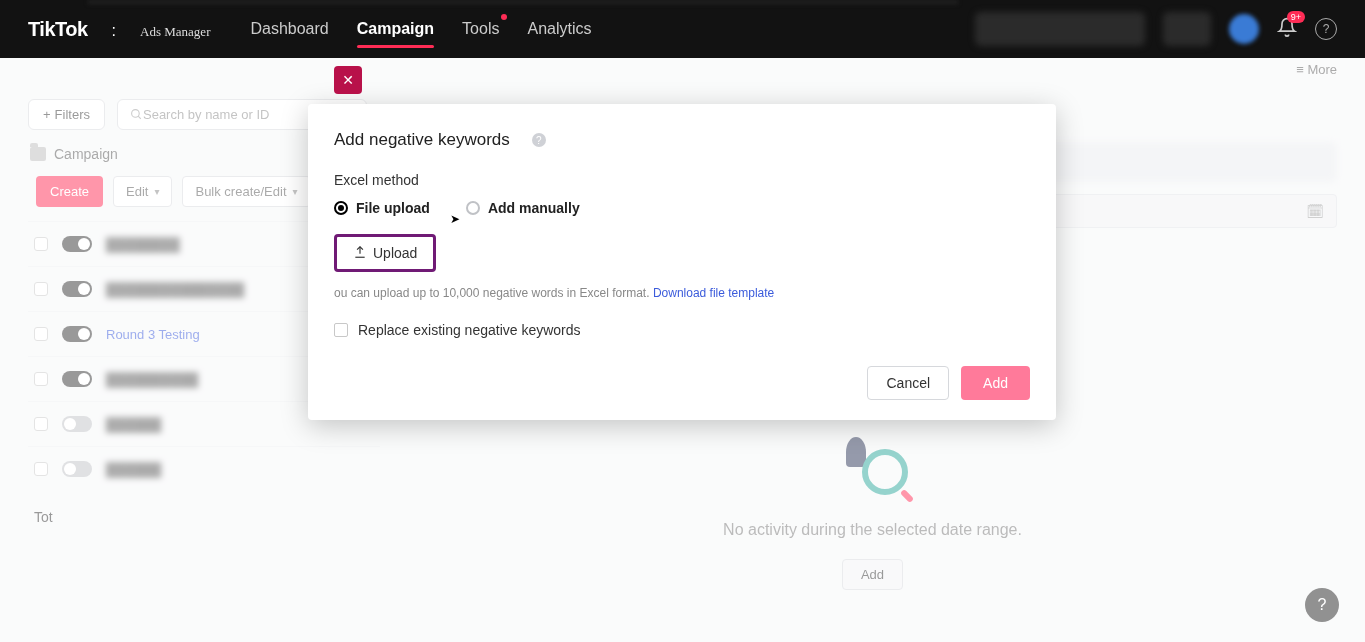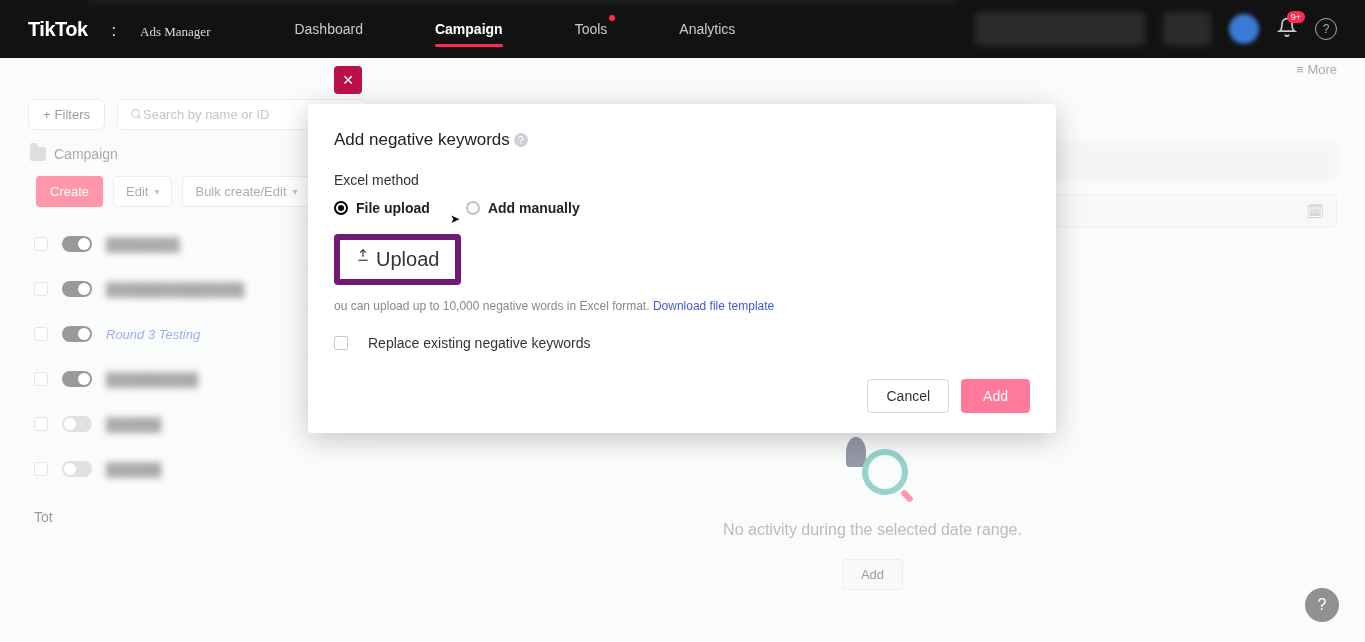--- a/index.html
+++ b/index.html
@@ -4,21 +4,21 @@
 <style>
   * { box-sizing: border-box; margin: 0; padding: 0; font-family: -apple-system, BlinkMacSystemFont, "Segoe UI", Arial, sans-serif; }
   body { width: 1365px; height: 642px; background: #f5f6f7; overflow: hidden; position: relative; }
 
   
   .header { height: 58px; background: #121212; display: flex; align-items: center; padding: 0 28px; color: #fff; position: relative; }
   .logo { display: flex; align-items: baseline; gap: 24px; }
   .logo-main { font-weight: 900; font-size: 20px; letter-spacing: -0.5px; }
   .logo-sub { font-size: 13px; color: #ddd; font-family: Liberation Serif, serif; }
   .nav { display: flex; gap: 28px; margin-left: 40px; }
-  .nav-item { font-size: 14px; color: #ccc; cursor: pointer; position: relative; padding: 20px 0; margin-left: 44px; }
+  .nav-item { font-size: 16px; color: #ccc; cursor: pointer; position: relative; padding: 20px 0; }
   .nav-item.active { color: #fff; font-weight: 600;}
   .nav-item.active::after { content:""; position:absolute; left:0; right:0; bottom:10px; height:3px; background:#fe2c55; border-radius:2px;}
   .nav-dot { position:absolute; top:14px; right:-8px; width:6px; height:6px; background:#fe2c55; border-radius:50%; }
   .header-right { margin-left:auto; display:flex; align-items:center; gap:18px;}
   .blur-pill { width:170px; height:34px; background:#2b2b2b; border-radius:6px; filter: blur(3px);}
   .blur-pill.s { width:48px;}
   .avatar-h { width:30px;height:30px;border-radius:50%; background:#3a7bd5; filter: blur(2px);}
   .bell { position:relative; color:#ccc; font-size:20px;}
   .bell-badge { position:absolute; top:-6px; right:-8px; background:#fe2c55; color:#fff; font-size:9px; padding:1px 4px; border-radius:8px;}
   .help { width:22px;height:22px;border:1.5px solid #aaa; border-radius:50%; color:#aaa; font-size:12px; display:flex; align-items:center;justify-content:center;}
@@ -43,21 +43,21 @@
   .btn-create { background:#fe2c55; color:#fff; border:none; border-radius:4px; padding:8px 14px; font-size:13px;}
   .btn-edit, .btn-bulk { border:1px solid #d6d8dc; background:#fff; border-radius:4px; padding:7px 12px; font-size:13px; color:#555; display:flex; align-items:center; gap:6px;}
   .chev { font-size:10px; color:#888;}
 
   .list-row { display:flex; align-items:center; gap:14px; padding:14px 6px; border-top:1px solid #eceef0;}
   .cb { width:14px;height:14px;border:1px solid #c8c8c8; border-radius:3px; background:#fff;}
   .toggle { width:30px;height:16px;border-radius:10px; background:#333; position:relative;}
   .toggle::after{content:"";position:absolute;right:2px;top:2px;width:12px;height:12px;background:#fff;border-radius:50%;}
   .toggle.off{background:#c0c2c6;}
   .toggle.off::after{left:2px; right:auto;}
-  .row-label { font-size:13px; color:#555; filter: blur(3px); font-style: italic;}
+  .row-label { font-size:13px; color:#555; filter: blur(3px);}
   .row-label.clear { filter:none; color:#3b5bdb;}
   .totals { padding:18px 6px; font-size:14px; color:#333;}
 
   
   .right-panel { flex:1; padding:0 14px; }
   .blur-strip { height:40px; background:#e9ebee; border-radius:6px; filter:blur(3px); margin:4px 0 12px;}
   .date-strip { height:34px; background:#f0f1f3; border:1px solid #e0e2e6; border-radius:4px; display:flex; align-items:center; justify-content:space-between; padding:0 12px; color:#777; font-size:12px; margin-bottom:14px;}
   .cal-ic { font-size:14px; color:#888;}
   .stat-row { display:flex; gap:80px; padding:4px 6px 24px;}
   .stat-lbl { font-size:12px; color:#666; margin-bottom:6px;}
@@ -66,33 +66,33 @@
   .ill { width:70px; height:70px; margin:0 auto 18px; position:relative;}
   .ill-circle{width:46px;height:46px;border:6px solid #2aa79b;border-radius:50%;position:absolute;right:0;bottom:8px;}
   .ill-line{width:14px;height:6px;background:#fe2c55;position:absolute;right:-6px;bottom:4px;border-radius:3px;transform:rotate(45deg);}
   .ill-person{width:20px;height:30px;background:#2a3556;border-radius:50% 50% 4px 4px;position:absolute;left:8px;top:4px;}
   .btn-add-center{ border:1px solid #d6d8dc; background:#f2f3f5; border-radius:4px; padding:7px 18px; font-size:13px; color:#333; margin-top:20px;}
 
   
   .modal-back { position:absolute; inset:0; z-index:10; pointer-events:none;}
   .modal-close-float{ position:absolute; left:334px; top:66px; width:28px;height:28px;background:#b8114a;color:#fff;border-radius:4px;display:flex;align-items:center;justify-content:center;font-size:14px;z-index:12; pointer-events:auto;}
   .modal { position:absolute; left:308px; top:104px; width:748px; background:#fff; border-radius:4px; box-shadow:0 6px 28px rgba(0,0,0,0.22); padding:26px 26px 20px; z-index:11; pointer-events:auto;}
-  .modal-title { font-size:17px; color:#222; display:flex; align-items:center; gap:4px; margin-bottom:22px;}
+  .modal-title { font-size:17px; color:#222; display:flex; align-items:center; gap:22px; margin-bottom:22px;}
   .q-ic{width:14px;height:14px;border-radius:50%;background:#cfd1d6;color:#fff;font-size:10px;display:flex;align-items:center;justify-content:center;}
   .sect-lbl{font-size:14px;color:#333;margin-bottom:12px;}
   .radio-row{display:flex; gap:36px; align-items:center; margin-bottom:18px;font-weight:bold;}
   .radio-opt{display:flex;align-items:center;gap:8px;font-size:14px;color:#222;}
   .radio{width:14px;height:14px;border:2px solid #000;border-radius:50%;position:relative;}
   .radio.on::after{content:"";position:absolute;inset:2px;background:#000;border-radius:50%;}
   .radio.off{border-color:#c0c2c6;}
   .cursor-ptr{position:absolute; left:450px; top:212px; font-size:12px; color:#000; z-index:13;}
-  .btn-upload{border:6px solid #701a75;background:#fff;border-radius:4px;padding:8px 16px;font-size:20px;color:#333;display:inline-flex;align-items:flex-start;gap:6px;}
+  .btn-upload{border:3px solid #701a75;background:#fff;border-radius:4px;padding:8px 16px;font-size:14px;color:#333;display:inline-flex;align-items:flex-start;gap:6px;}
   .hint{font-size:12px;color:#888;margin-top:14px;}
   .hint a{color:#3b5bdb;text-decoration:none;}
-  .chk-row{display:flex;align-items:center;gap:20px;margin-top:22px;font-size:14px;color:#333;}
+  .chk-row{display:flex;align-items:center;gap:10px;margin-top:22px;font-size:14px;color:#333;}
   .chk{width:14px;height:14px;border:1px solid #c8c8c8;border-radius:2px;}
   .modal-foot{display:flex;justify-content:flex-end;gap:12px;margin-top:28px;}
   .btn-cancel{border:1px solid #d6d8dc;background:#fff;border-radius:4px;padding:8px 18px;font-size:14px;color:#333;}
   .btn-add{border:none;background:#ff7a9a;color:#fff;border-radius:4px;padding:8px 22px;font-size:14px;}
 
   .float-help{position:absolute;right:26px;bottom:20px;width:34px;height:34px;border-radius:50%;background:#222;color:#fff;display:flex;align-items:center;justify-content:center;z-index:3;}
 
   .blur-top-edge{position:absolute;top:0;left:88px;width:870px;height:4px;background:#222;filter:blur(2px);}
 </style>
 </head>

